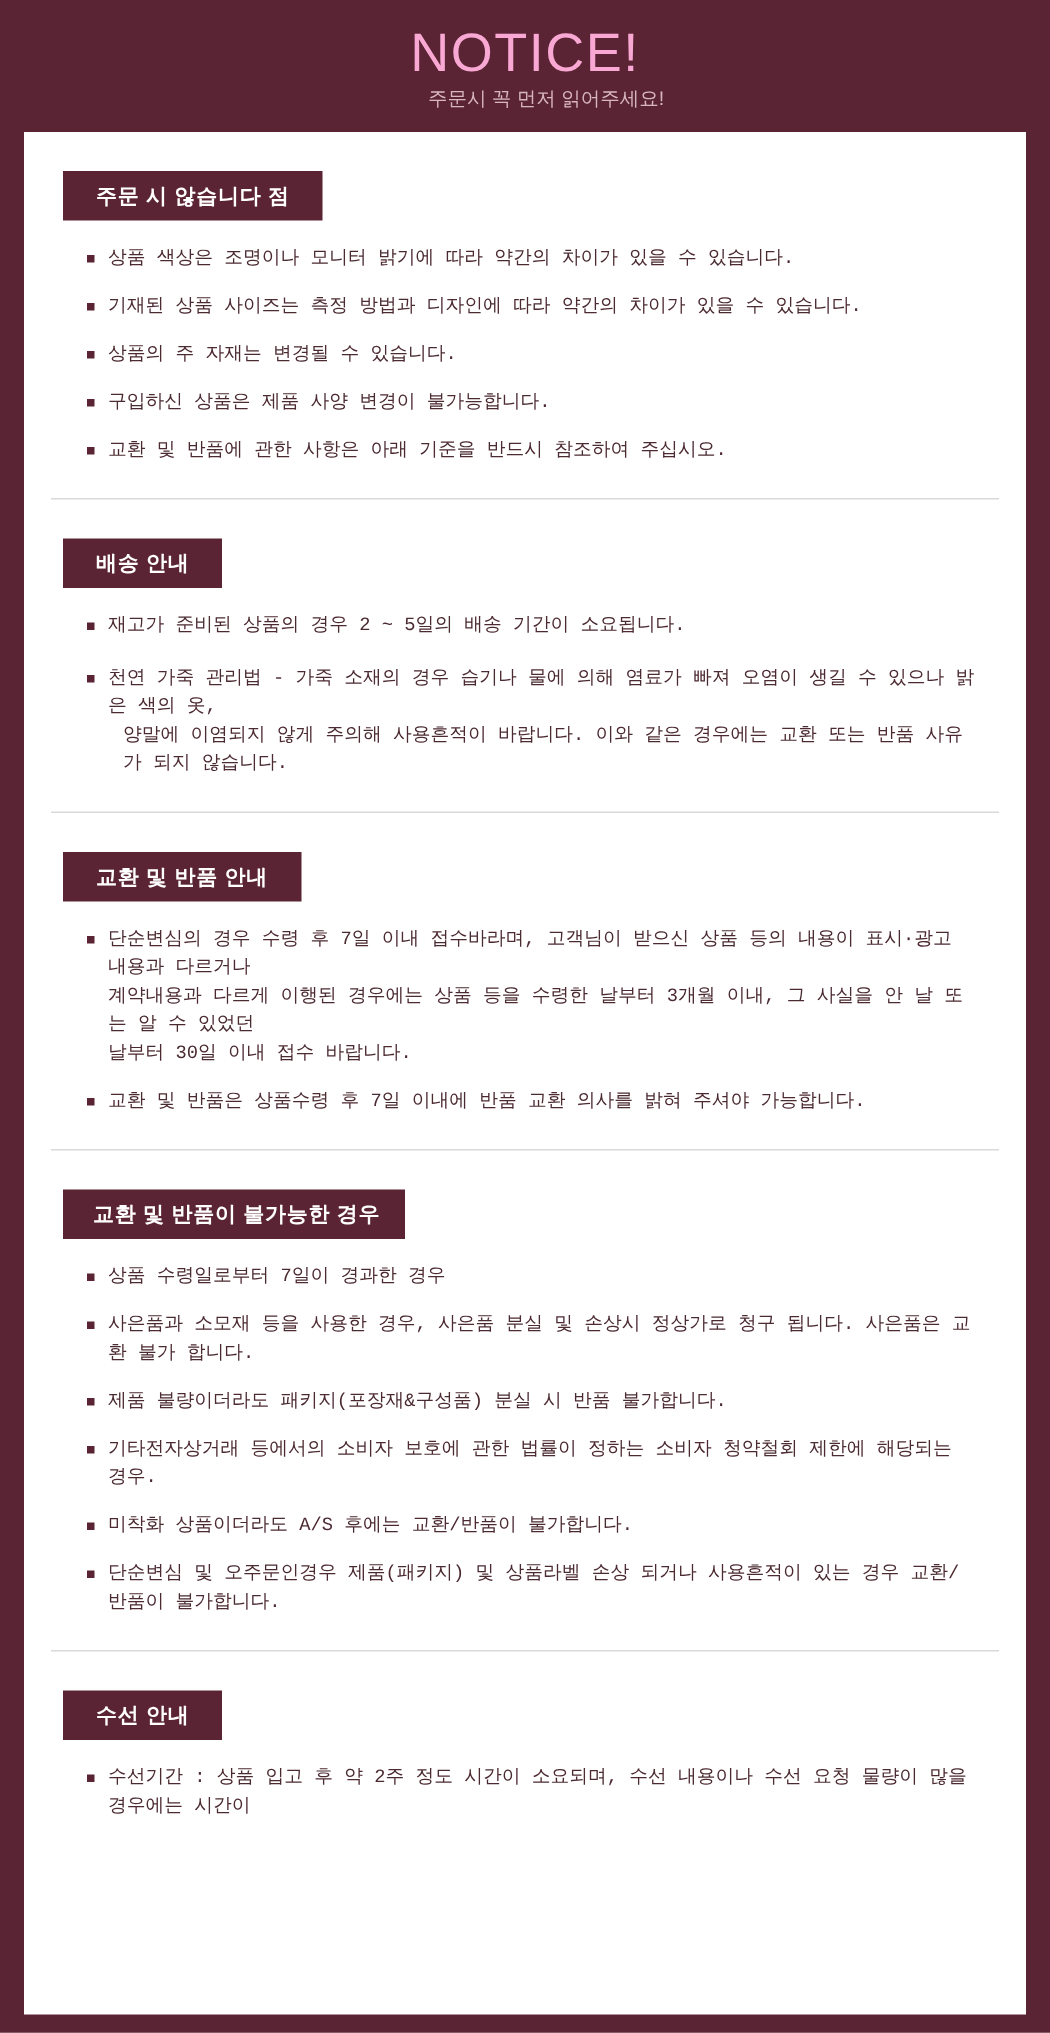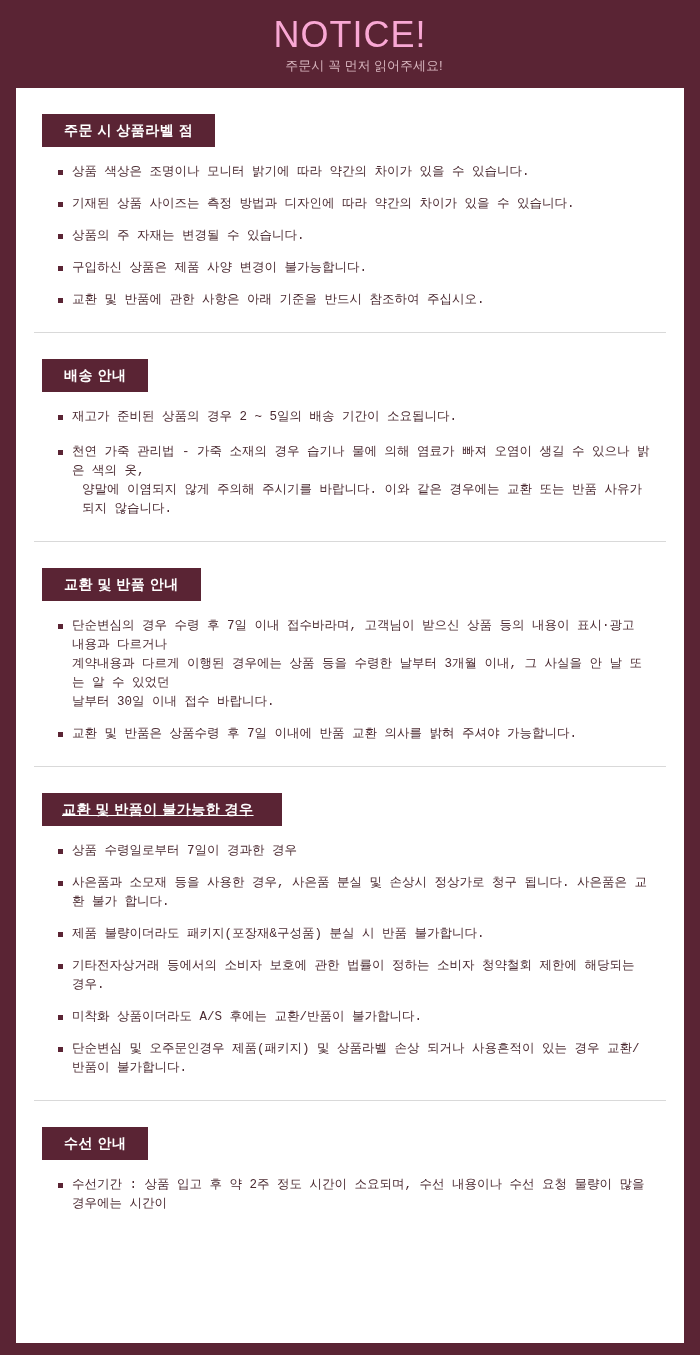--- a/index.html
+++ b/index.html
@@ -53,22 +53,21 @@
     font-size: 14px;
     font-weight: bold;
     display: inline-block;
     padding: 9px 22px 9px 22px;
     margin: 26px 0 0 26px;
     line-height: 15px;
     letter-spacing: 0.5px;
   }
   .sec-head.wide {
     padding-left: 20px;
-    padding-right: 28px;
-    text-decoration: underline;
+    padding-right: 16px;
   }
   .divider {
     height: 1px;
     background: #d9d9d9;
     margin: 22px 18px 0 18px;
   }
   ul.items {
     list-style: none;
     margin: 16px 0 0 0;
     padding: 0 34px 0 42px;
@@ -107,21 +106,21 @@
 <div class="page">
 
   <div class="header">
     <div class="header-title">NOTICE!</div>
     <div class="header-sub">주문시 꼭 먼저 읽어주세요!</div>
   </div>
 
   <div class="sheet">
 
     <div class="section">
-      <div class="sec-head">주문 시 상품라벨 점</div>
+      <div class="sec-head">주문 시 않습니다 점</div>
       <ul class="items">
         <li>
             <span class="ln">상품 색상은 조명이나 모니터 밝기에 따라 약간의 차이가 있을 수 있습니다.</span>
           </li>
         <li>
             <span class="ln">기재된 상품 사이즈는 측정 방법과 디자인에 따라 약간의 차이가 있을 수 있습니다.</span>
           </li>
         <li>
             <span class="ln">상품의 주 자재는 변경될 수 있습니다.</span>
           </li>
@@ -141,21 +140,21 @@
         <li>
             <span class="ln">재고가 준비된 상품의 경우 2 ~ 5일의 배송 기간이 소요됩니다.</span>
           </li>
       </ul>
     </div>
 
     <div class="section">
       <ul class="items">
         <li>
           <span class="ln">천연 가죽 관리법 - 가죽 소재의 경우 습기나 물에 의해 염료가 빠져 오염이 생길 수 있으나 밝은 색의 옷,</span>
-          <span class="ln indent1">양말에 이염되지 않게 주의해 주시기를 바랍니다. 이와 같은 경우에는 교환 또는 반품 사유가 되지 않습니다.</span>
+          <span class="ln indent1">양말에 이염되지 않게 주의해 사용흔적이 바랍니다. 이와 같은 경우에는 교환 또는 반품 사유가 되지 않습니다.</span>
         </li>
       </ul>
       <div class="divider"></div>
     </div>
 
     <div class="section">
       <div class="sec-head">교환 및 반품 안내</div>
       <ul class="items">
         <li>
           <span class="ln">단순변심의 경우 수령 후 7일 이내 접수바라며, 고객님이 받으신 상품 등의 내용이 표시·광고 내용과 다르거나</span>

